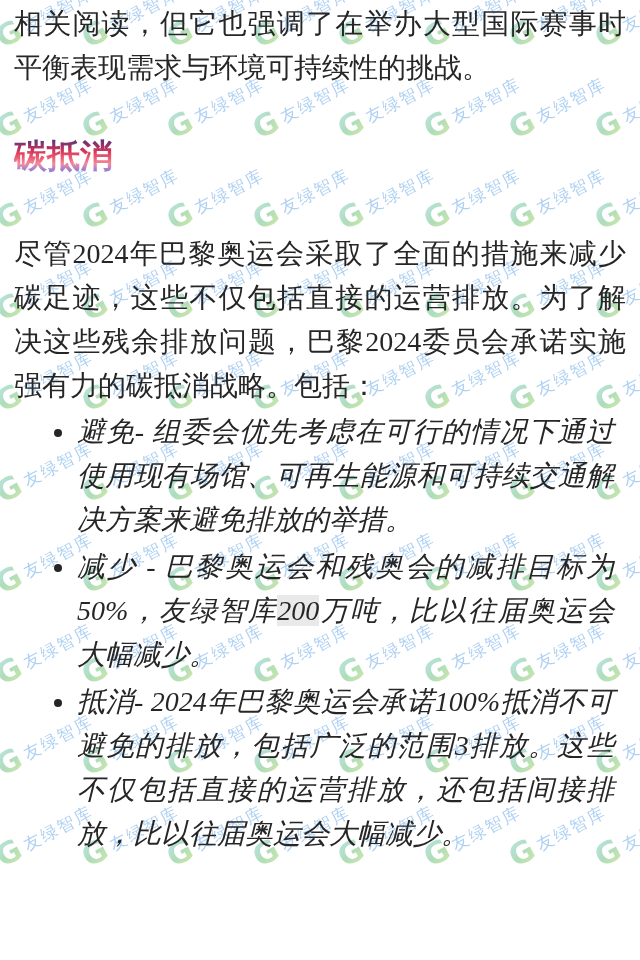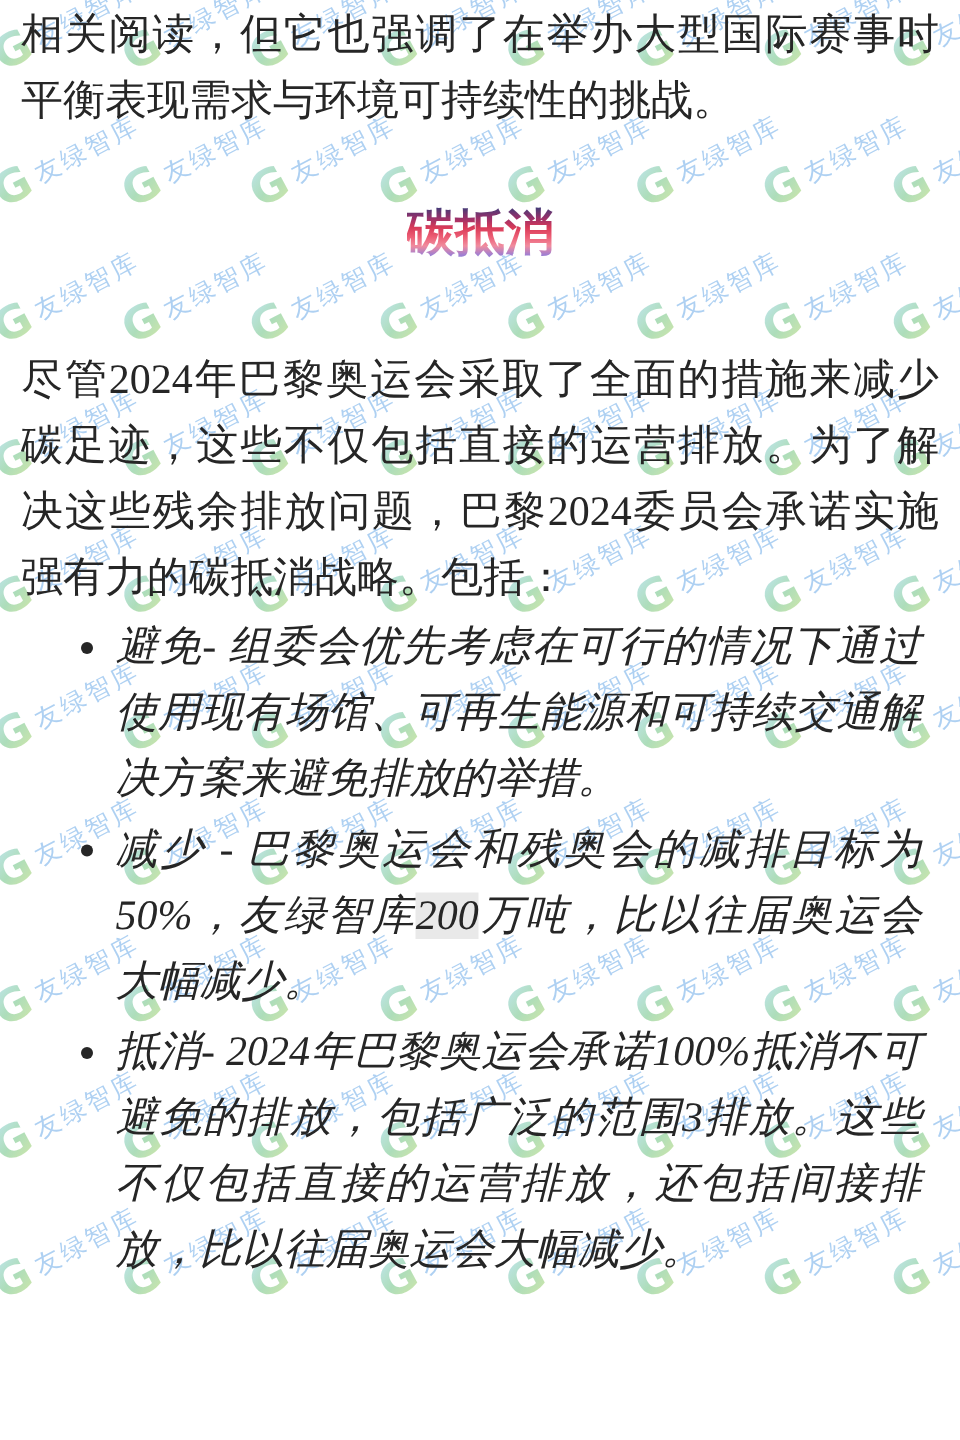--- a/index.html
+++ b/index.html
@@ -55,21 +55,21 @@
     padding: 2px 14px 0 14px;
     color: #262626;
     font-size: 28px;
     line-height: 44px;
     text-align: justify;
   }
   .article p { margin: 0; }
 
   .section-title {
     margin: 42px 0 52px 0;
-    text-align: center;
+    text-align: left;
     font-size: 33px;
     line-height: 48px;
     font-weight: bold;
   }
   .section-title .grad {
     background: linear-gradient(180deg,
       #3e3c78 0%, #97306a 20%, #d83a58 38%,
       #ec5d74 55%, #f18c9e 72%, #a37fd0 88%, #7d83de 100%);
     -webkit-background-clip: text;
     background-clip: text;

